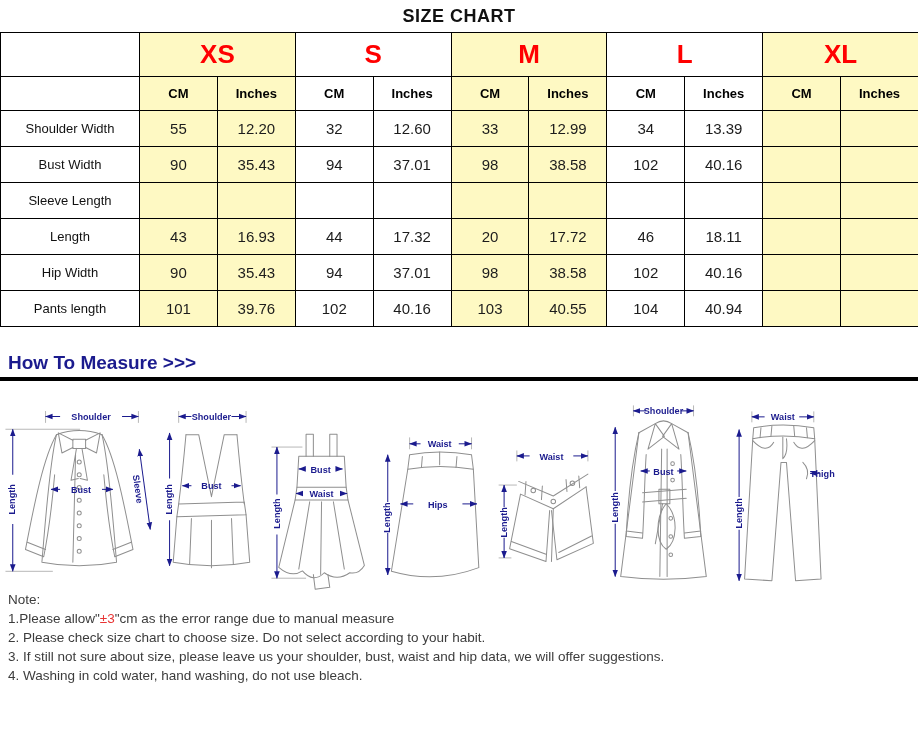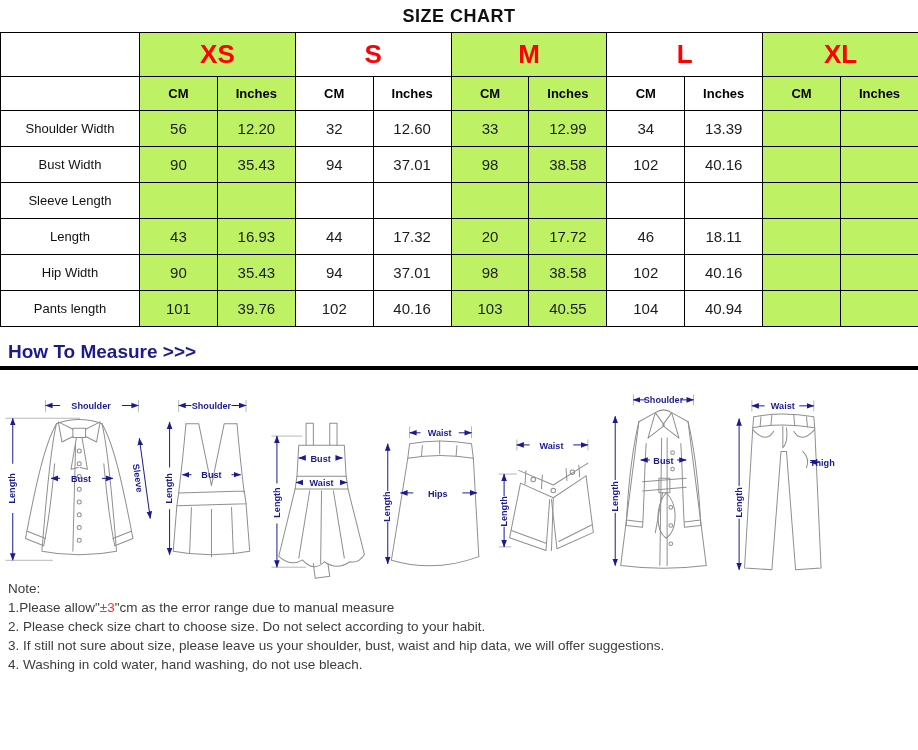--- a/index.html
+++ b/index.html
@@ -18,23 +18,23 @@
   table.size-table col.c-label { width:139px; }
   table.size-table col.c-val   { width:77.9px; }
   table.size-table th, table.size-table td {
     border:1px solid #000; text-align:center; vertical-align:middle;
     padding:0; overflow:hidden; white-space:nowrap;
   }
   tr.size-row th { height:44px; font-size:26px; font-weight:bold; color:#ff0000; }
   tr.unit-row th { height:34px; font-size:13px; font-weight:bold; color:#000; }
   tbody.data-rows td { height:36px; font-size:15px; color:#1c1c1c; }
   tbody.data-rows td.rlabel { font-size:13px; color:#111; }
-  .shade { background:#bef264; }
+  .shade { background:#fef9c3; }
   .measure-head {
-    margin:14px 0 3px 8px;
+    margin:25px 0 3px 8px;
     font-size:19px; font-weight:bold; color:#1b1b8e; letter-spacing:0px;
   }
   .rule { height:4px; background:#000; width:918px; }
   .figures {
     width:836px; height:208px; display:flex; justify-content:space-between;
     align-items:flex-start; padding:8px 0 0 0; overflow:visible;
   }
   .figures svg { display:block; }
   .fig-blouse { margin-top:4px; }
   .fig-vest   { margin-top:4px; }
@@ -101,21 +101,21 @@
       <th class="shade">Inches</th>
       <th>CM</th>
       <th>Inches</th>
       <th class="shade">CM</th>
       <th class="shade">Inches</th>
     </tr>
   </thead>
   <tbody class="data-rows">
       <tr>
     <td class="rlabel">Shoulder Width</td>
-    <td class="shade">56</td>
+    <td class="shade">55</td>
     <td class="shade">12.20</td>
     <td>32</td>
     <td>12.60</td>
     <td class="shade">33</td>
     <td class="shade">12.99</td>
     <td>34</td>
     <td>13.39</td>
     <td class="shade"></td>
     <td class="shade"></td>
   </tr>

